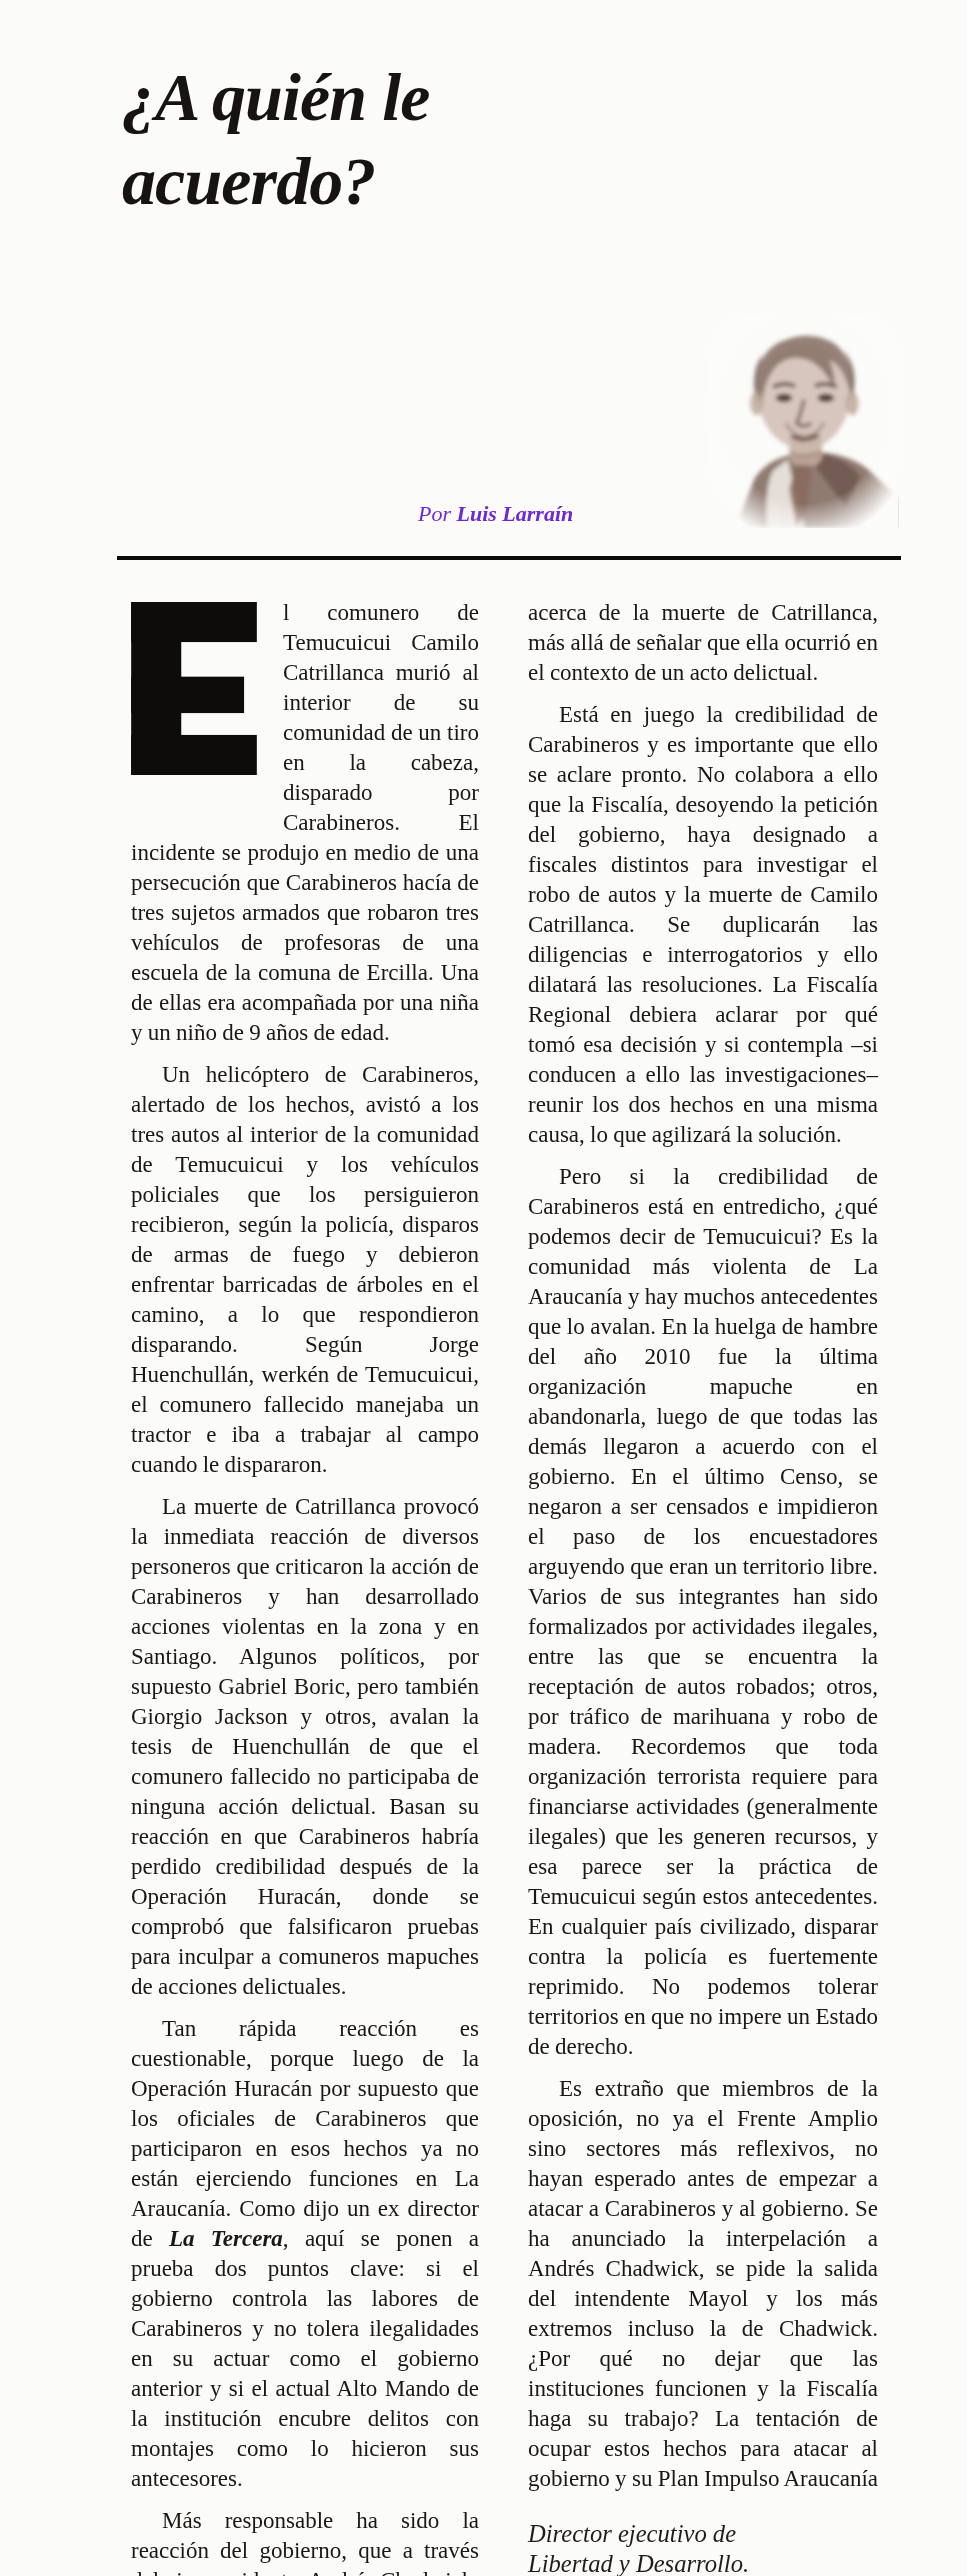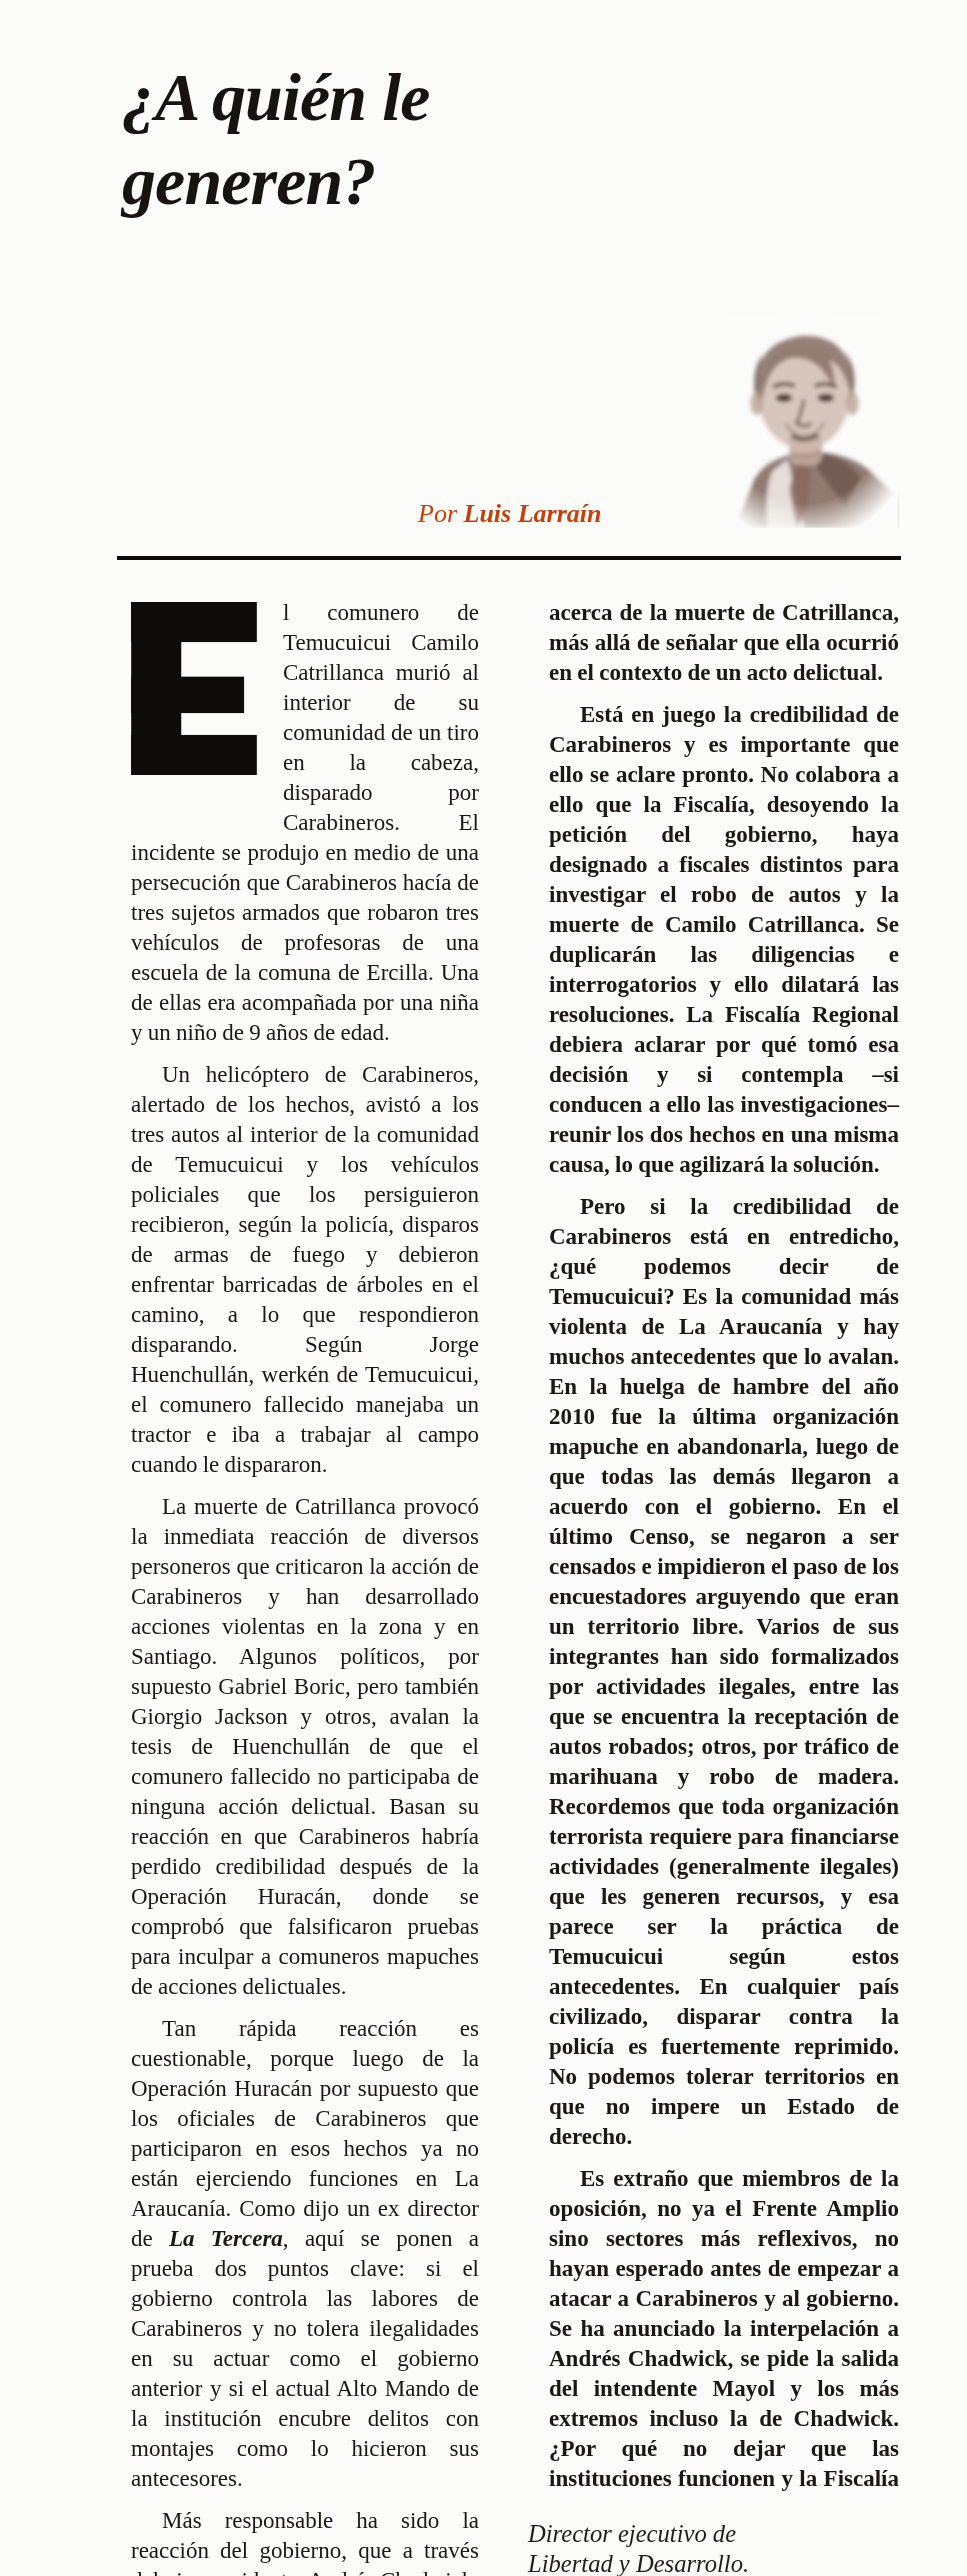--- a/index.html
+++ b/index.html
@@ -16,22 +16,22 @@
     position:absolute;left:122px;top:9px;
     font-style:italic;
     font-size:68px;line-height:84px;
     letter-spacing:-0.9px;
     color:#171310;
     white-space:nowrap;
   }
   
   .byline{
     position:absolute;left:418px;top:498px;
-    font-size:26px;line-height:31px;
-    font-style:italic;color:#c2410c;
+    font-size:22px;line-height:31px;
+    font-style:italic;color:#6d28d9;
     white-space:nowrap;
   }
   .byline b{font-weight:bold;}
   
   .portrait{
     position:absolute;left:709px;top:316px;
     width:190px;height:212px;
   }
   .portrait svg{display:block;width:100%;height:100%;}
   
@@ -46,21 +46,21 @@
     font-size:23px;line-height:30px;
     text-align:justify;
     color:#1b1713;
   }
   .col{
     position:absolute;top:1.8px;overflow:hidden;
     hyphens:auto;-webkit-hyphens:auto;
     word-spacing:-0.02em;
   }
   .col-left{left:0;width:372px;height:1991px;}
-  .col-right{left:418px;width:374px;height:1913px;font-weight:bold;}
+  .col-right{left:397px;width:374px;height:1913px;}
   .para{margin:12px;padding:0;}
   .para.ind{text-indent:31px;}
   .para b{font-weight:bold;font-style:italic;}
   
   .dropfloat{
     float:left;width:152px;height:215px;
   }
   .dropfloat svg{display:block;width:126px;height:173px;margin-top:4.6px;}
   
   .footer-credit{
@@ -69,21 +69,21 @@
     text-align:left;color:#211c18;
   }
 </style>
 </head>
 <body>
 
 <div class="page">
 
   <h1 class="headline">
     <div>¿A quién le</div>
-    <div>generen?</div>
+    <div>acuerdo?</div>
   </h1>
 
   <div class="portrait">
     <svg viewBox="0 0 208 233" aria-hidden="true">
       <defs>
         <filter id="soft" x="-20%" y="-20%" width="140%" height="140%">
           <feGaussianBlur stdDeviation="2.2"></feGaussianBlur>
         </filter>
         <radialGradient id="fade" cx="50%" cy="45%" r="62%">
           <stop offset="70%" stop-color="#ffffff" stop-opacity="0"></stop>

